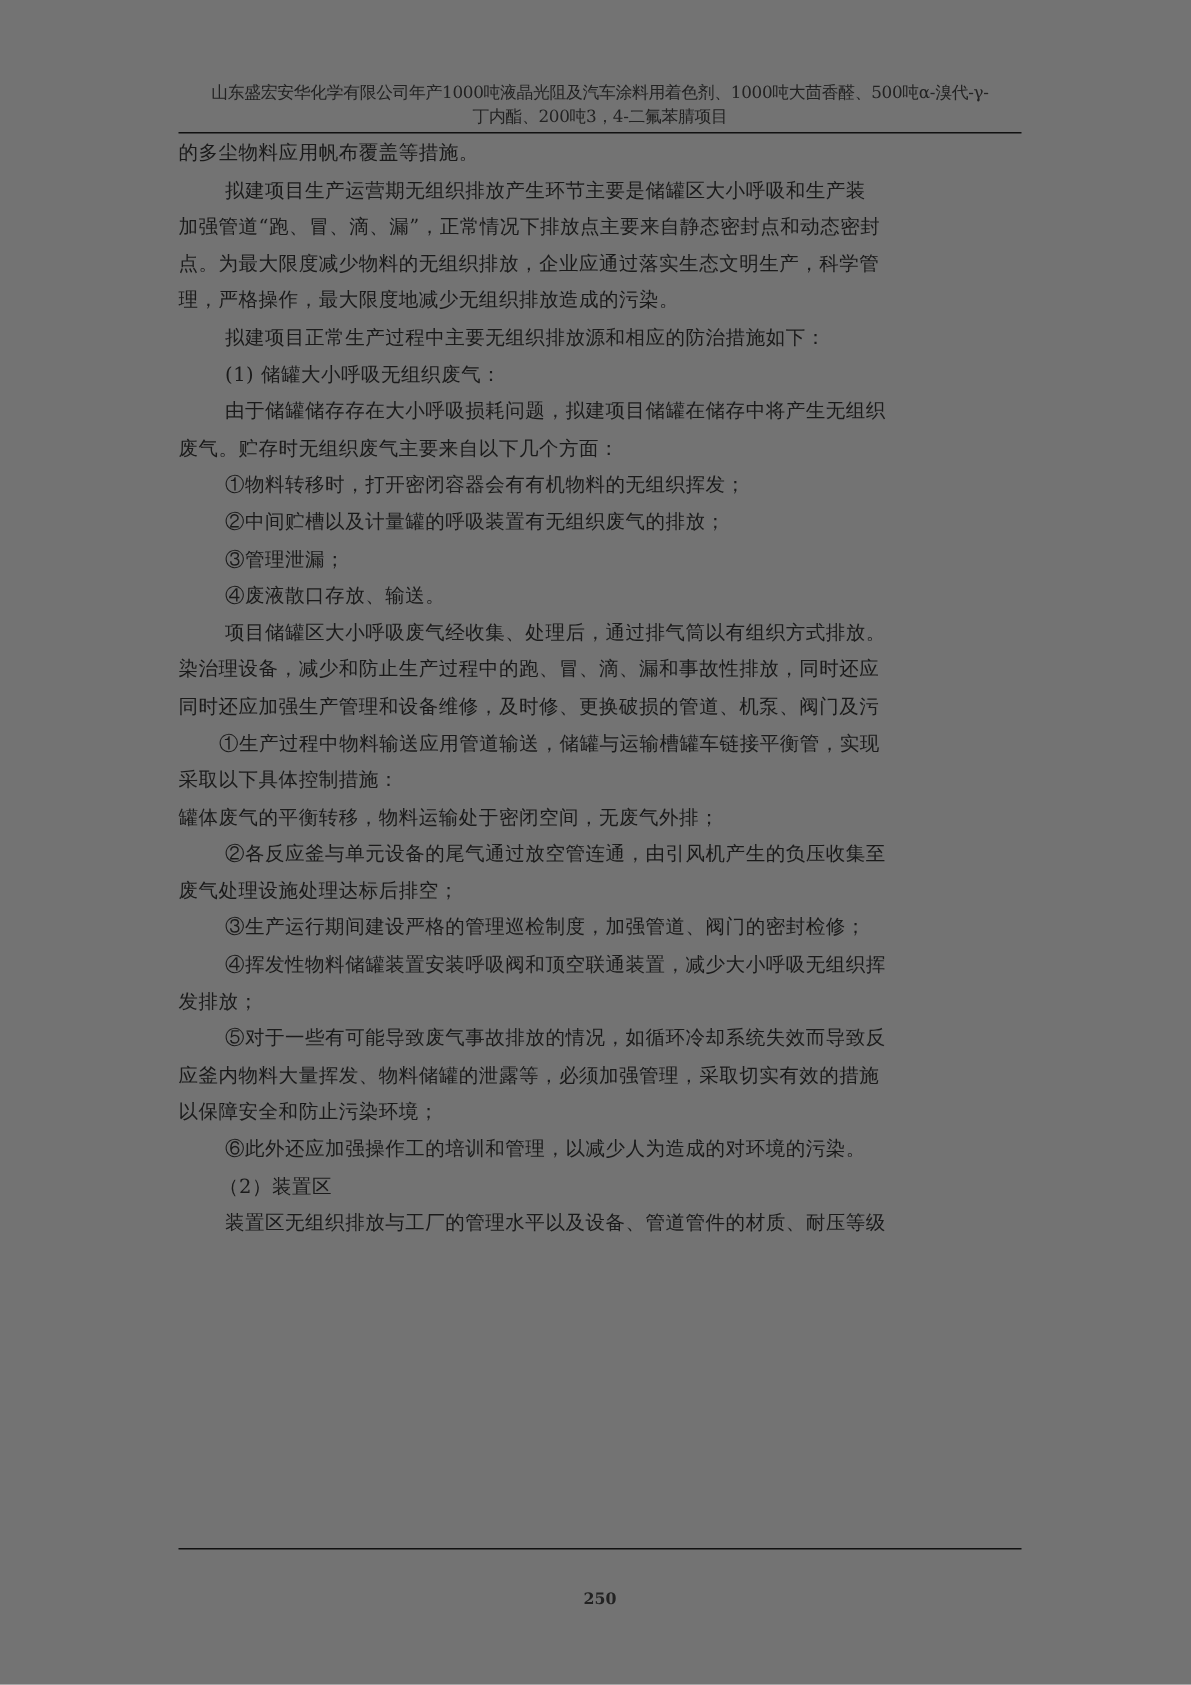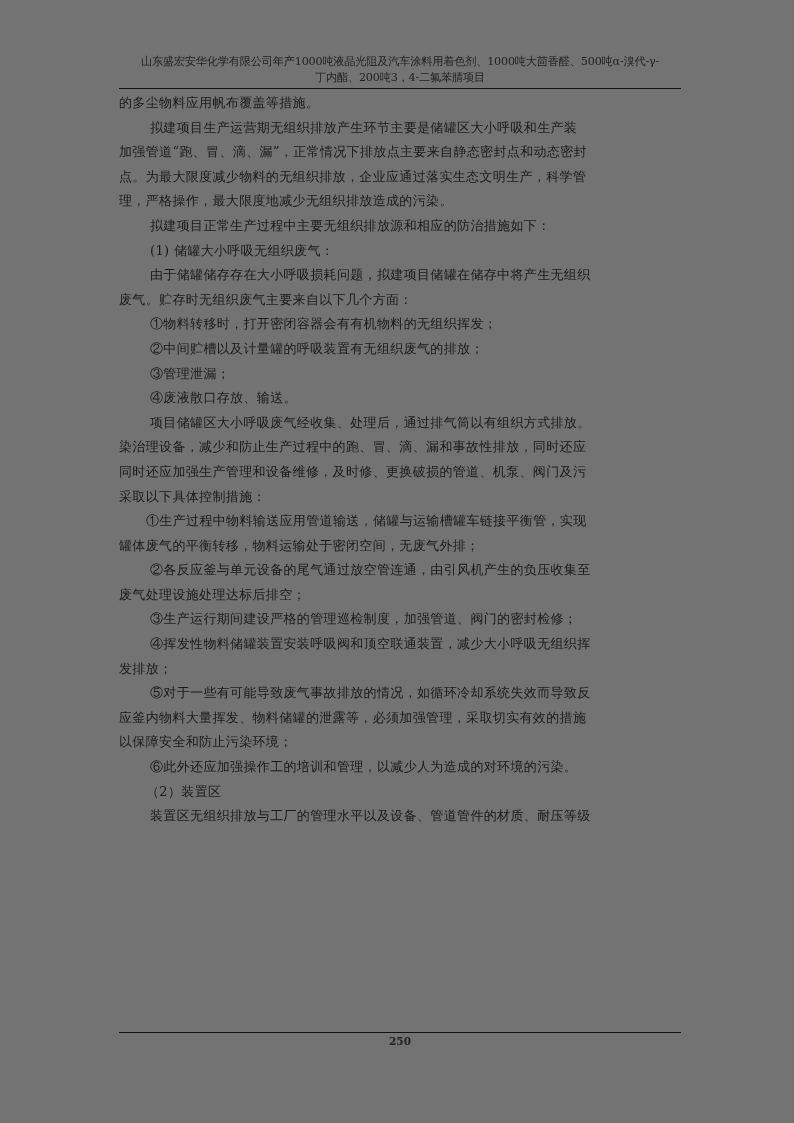--- a/index.html
+++ b/index.html
@@ -10,21 +10,21 @@
             font-size: 11.2px; line-height: 16px; color: #222; letter-spacing: -0.2px; }
   .header-rule { position: absolute; left: 119px; top: 88px; width: 562px; height: 0;
                  border-top: 1.3px solid #111; }
   .body { position: absolute; left: 119px; top: 91px; width: 564px; }
   .p { font-size: 13px; line-height: 24.6px; margin: 0; white-space: nowrap;
        letter-spacing: 0.35px; }
   .indent { padding-left: 31px; }
   .indent-sm { padding-left: 27px; }
   .footer-rule { position: absolute; left: 119px; top: 1032px; width: 562px; height: 0;
                  border-top: 1.3px solid #111; }
-  .page-num { position: absolute; left: 380px; top: 1035px; width: 40px; text-align: center;
+  .page-num { position: absolute; left: 380px; top: 1060px; width: 40px; text-align: center;
               font-size: 10.5px; font-weight: bold; color: #222; }
 </style>
 </head>
 <body>
 
 <div class="page">
   <div class="header">
     <div>山东盛宏安华化学有限公司年产1000吨液晶光阻及汽车涂料用着色剂、1000吨大茴香醛、500吨α-溴代-γ-</div>
     <div>丁内酯、200吨3，4-二氟苯腈项目</div>
   </div>
@@ -40,22 +40,22 @@
     <p class="p indent">(1) 储罐大小呼吸无组织废气：</p>
     <p class="p indent">由于储罐储存存在大小呼吸损耗问题，拟建项目储罐在储存中将产生无组织</p>
     <p class="p">废气。贮存时无组织废气主要来自以下几个方面：</p>
     <p class="p indent">①物料转移时，打开密闭容器会有有机物料的无组织挥发；</p>
     <p class="p indent">②中间贮槽以及计量罐的呼吸装置有无组织废气的排放；</p>
     <p class="p indent">③管理泄漏；</p>
     <p class="p indent">④废液散口存放、输送。</p>
     <p class="p indent">项目储罐区大小呼吸废气经收集、处理后，通过排气筒以有组织方式排放。</p>
     <p class="p">染治理设备，减少和防止生产过程中的跑、冒、滴、漏和事故性排放，同时还应</p>
     <p class="p">同时还应加强生产管理和设备维修，及时修、更换破损的管道、机泵、阀门及污</p>
+    <p class="p indent-sm">①生产过程中物料输送应用管道输送，储罐与运输槽罐车链接平衡管，实现</p>
     <p class="p">采取以下具体控制措施：</p>
-    <p class="p indent-sm">①生产过程中物料输送应用管道输送，储罐与运输槽罐车链接平衡管，实现</p>
     <p class="p">罐体废气的平衡转移，物料运输处于密闭空间，无废气外排；</p>
     <p class="p indent">②各反应釜与单元设备的尾气通过放空管连通，由引风机产生的负压收集至</p>
     <p class="p">废气处理设施处理达标后排空；</p>
     <p class="p indent">③生产运行期间建设严格的管理巡检制度，加强管道、阀门的密封检修；</p>
     <p class="p indent">④挥发性物料储罐装置安装呼吸阀和顶空联通装置，减少大小呼吸无组织挥</p>
     <p class="p">发排放；</p>
     <p class="p indent">⑤对于一些有可能导致废气事故排放的情况，如循环冷却系统失效而导致反</p>
     <p class="p">应釜内物料大量挥发、物料储罐的泄露等，必须加强管理，采取切实有效的措施</p>
     <p class="p">以保障安全和防止污染环境；</p>
     <p class="p indent">⑥此外还应加强操作工的培训和管理，以减少人为造成的对环境的污染。</p>

